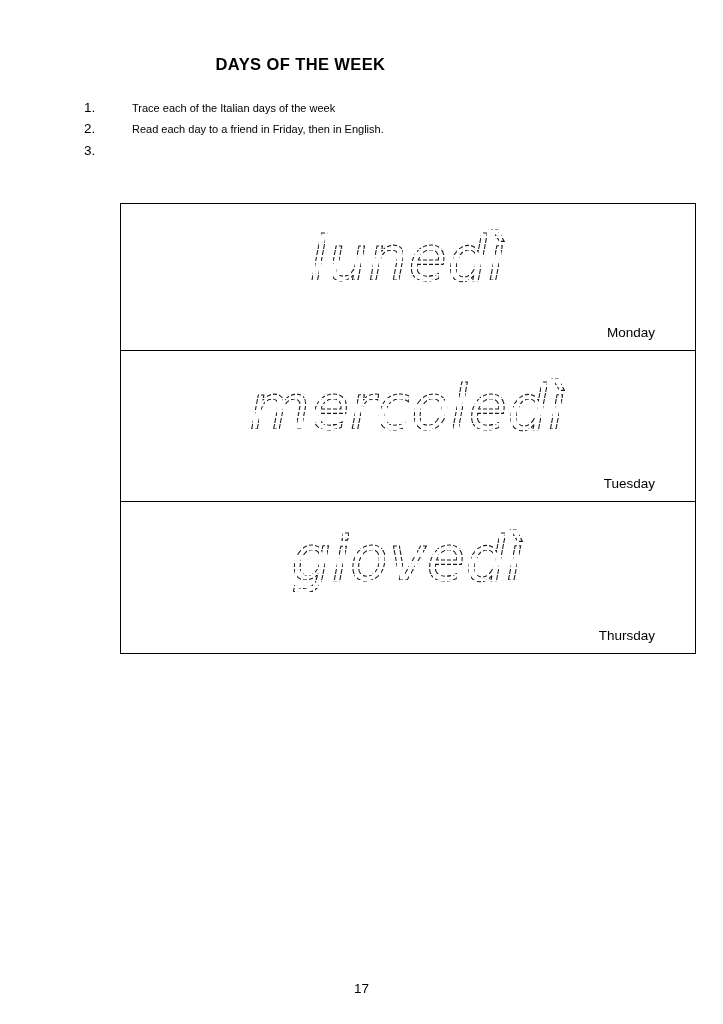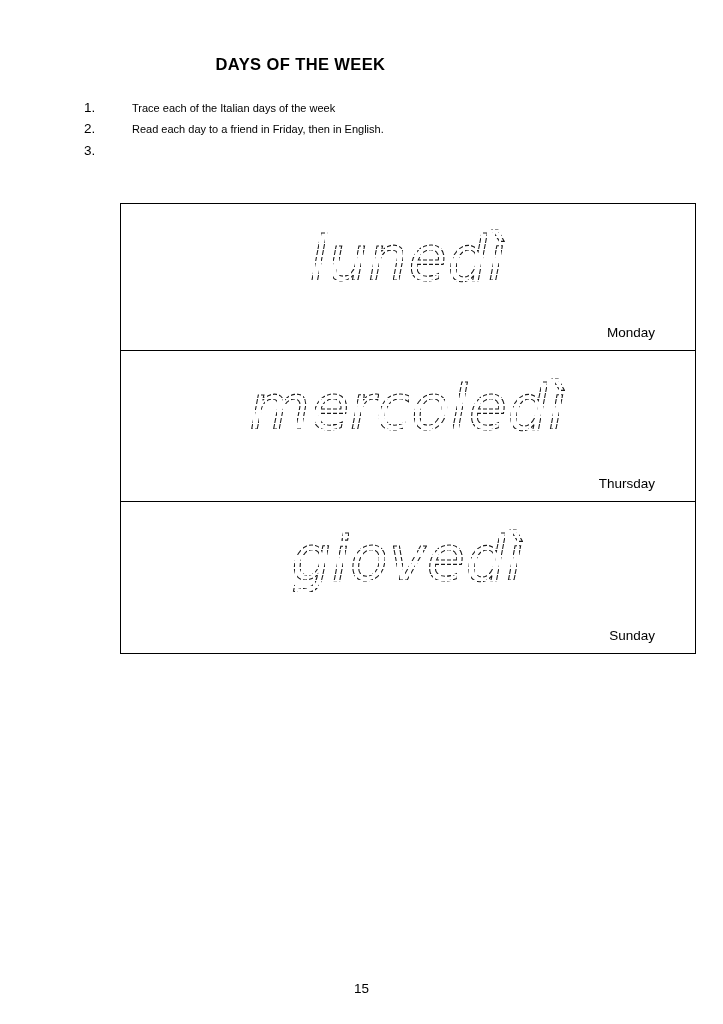--- a/index.html
+++ b/index.html
@@ -168,29 +168,29 @@
       </div>
       <div class="english">Monday</div>
     </div>
 
 
     <div class="row row-3">
       <div class="trace-wrap">
         <div class="trace-word">mercoledì</div>
         <div class="trace-mask"></div>
       </div>
-      <div class="english">Thursday</div>
+      <div class="english">Tuesday</div>
     </div>
 
     <div class="row row-4">
       <div class="trace-wrap">
         <div class="trace-word">giovedì</div>
         <div class="trace-mask"></div>
       </div>
-      <div class="english">Sunday</div>
+      <div class="english">Thursday</div>
     </div>
 
 
   </div>
 
-  <div class="page-number">15</div>
+  <div class="page-number">17</div>
 
 </div>
 
 </body></html>

